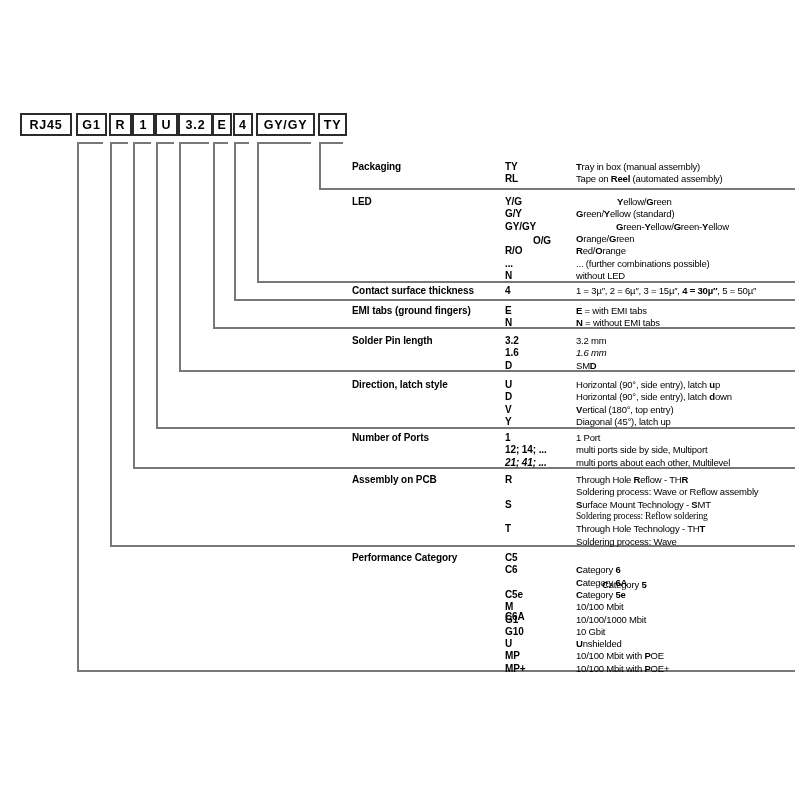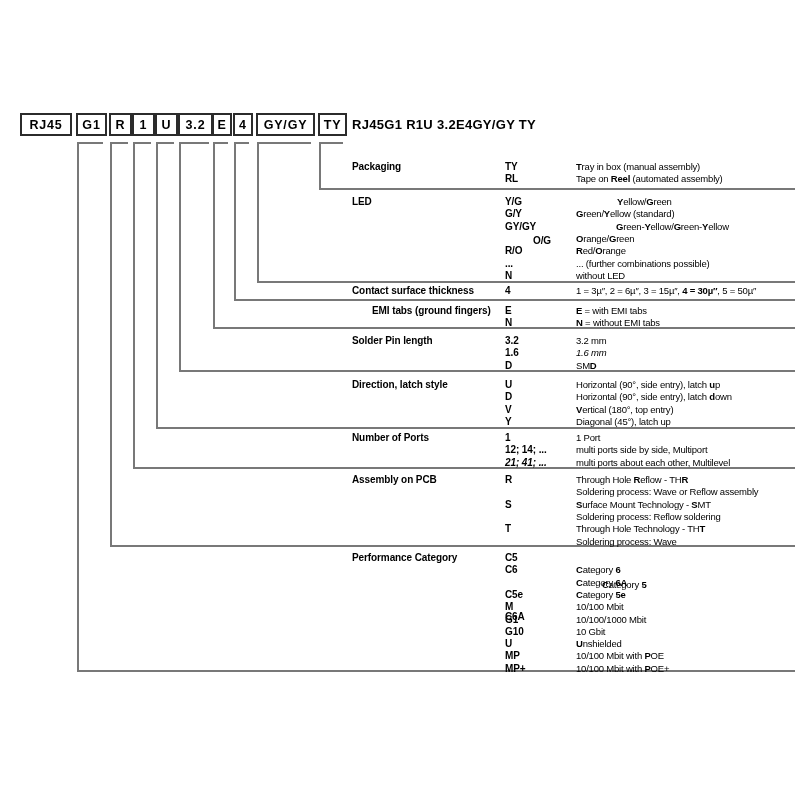--- a/index.html
+++ b/index.html
@@ -30,21 +30,20 @@
   .desc-cell{
     position:absolute;left:576px;font-size:9.5px;font-weight:normal;
     letter-spacing:-0.2px;white-space:nowrap;line-height:11px;
   }
   .desc-cell b{font-weight:bold;}
 </style>
 </head>
 <body>
 
 <div id="canvas">
-  <div class="fullcode">RJ45G1 R1U 3.2E4GY/GY TY</div>
 
 <div class="codebox" style="left: 20px; width: 48px; border-color: rgb(43, 43, 43);">RJ45</div>
     <div class="codebox" style="left: 76px; width: 27px; border-color: rgb(43, 43, 43);">G1</div>
     <div class="codebox" style="left: 109px; width: 19px; border-color: rgb(43, 43, 43);">R</div>
     <div class="codebox" style="left: 132px; width: 19px; border-color: rgb(43, 43, 43);">1</div>
     <div class="codebox" style="left: 155px; width: 19px; border-color: rgb(43, 43, 43);">U</div>
     <div class="codebox" style="left: 178px; width: 31px; border-color: rgb(43, 43, 43);">3.2</div>
     <div class="codebox" style="left: 212px; width: 16px; border-color: rgb(43, 43, 43);">E</div>
     <div class="codebox" style="left: 233px; width: 16px; border-color: rgb(43, 43, 43);">4</div>
     <div class="codebox" style="left: 256px; width: 55px; border-color: rgb(43, 43, 43);">GY/GY</div>
@@ -92,21 +91,21 @@
     <div class="desc-cell" style="top: 232.9px;"><b>O</b>range/<b>G</b>reen</div>
     <div class="code-cell" style="top: 245.2px;">R/O</div>
     <div class="desc-cell" style="top: 245.2px;"><b>R</b>ed/<b>O</b>range</div>
     <div class="code-cell" style="top: 257.5px;">...</div>
     <div class="desc-cell" style="top: 257.5px;">... (further combinations possible)</div>
     <div class="code-cell" style="top: 269.8px;">N</div>
     <div class="desc-cell" style="top: 269.8px;">without LED</div>
     <div class="sec-label" style="top: 285px;">Contact surface thickness</div>
     <div class="code-cell" style="top: 285px;">4</div>
     <div class="desc-cell" style="top: 285px;">1 = 3µ″, 2 = 6µ″, 3 = 15µ″, <b>4 = 30µ″</b>, 5 = 50µ″</div>
-    <div class="sec-label" style="top: 305px; margin-left: 20px;">EMI tabs (ground fingers)</div>
+    <div class="sec-label" style="top: 305px;">EMI tabs (ground fingers)</div>
     <div class="code-cell" style="top: 305px;">E</div>
     <div class="desc-cell" style="top: 305px;"><b>E</b> = with EMI tabs</div>
     <div class="code-cell" style="top: 317.3px;">N</div>
     <div class="desc-cell" style="top: 317.3px;"><b>N</b> = without EMI tabs</div>
     <div class="sec-label" style="top: 335px;">Solder Pin length</div>
     <div class="code-cell" style="top: 335px;">3.2</div>
     <div class="desc-cell" style="top: 335px;">3.2 mm</div>
     <div class="code-cell" style="top: 347.3px;">1.6</div>
     <div class="desc-cell" style="top: 347.3px; font-style: italic;">1.6 mm</div>
     <div class="code-cell" style="top: 359.6px;">D</div>
@@ -126,21 +125,21 @@
     <div class="code-cell" style="top: 444.3px;">12; 14; ...</div>
     <div class="desc-cell" style="top: 444.3px;">multi ports side by side, Multiport</div>
     <div class="code-cell" style="top: 456.6px; font-style: italic;">21; 41; ...</div>
     <div class="desc-cell" style="top: 456.6px;">multi ports about each other, Multilevel</div>
     <div class="sec-label" style="top: 474px;">Assembly on PCB</div>
     <div class="code-cell" style="top: 474px;">R</div>
     <div class="desc-cell" style="top: 474px;">Through Hole <b>R</b>eflow - TH<b>R</b></div>
     <div class="desc-cell" style="top: 486.3px;">Soldering process: Wave or Reflow assembly</div>
     <div class="code-cell" style="top: 498.6px;">S</div>
     <div class="desc-cell" style="top: 498.6px;"><b>S</b>urface Mount Technology - <b>S</b>MT</div>
-    <div class="desc-cell" style="top: 510.9px;">Soldering process: Reflow soldering</div>
+    <div class="desc-cell" style="top: 510.9px; font-family: Liberation Serif, serif;">Soldering process: Reflow soldering</div>
     <div class="code-cell" style="top: 523.2px;">T</div>
     <div class="desc-cell" style="top: 523.2px;">Through Hole Technology - TH<b>T</b></div>
     <div class="desc-cell" style="top: 535.5px;">Soldering process: Wave</div>
     <div class="sec-label" style="top: 552px;">Performance Category</div>
     <div class="code-cell" style="top: 552px;">C5</div>
     <div class="desc-cell" style="top: 579px; margin-left: 26px;"><b>C</b>ategory <b>5</b></div>
     <div class="code-cell" style="top: 564.3px;">C6</div>
     <div class="desc-cell" style="top: 564.3px;"><b>C</b>ategory <b>6</b></div>
     <div class="code-cell" style="top: 576.6px; margin-top: 34px;">C6A</div>
     <div class="desc-cell" style="top: 576.6px;"><b>C</b>ategory <b>6A</b></div>

